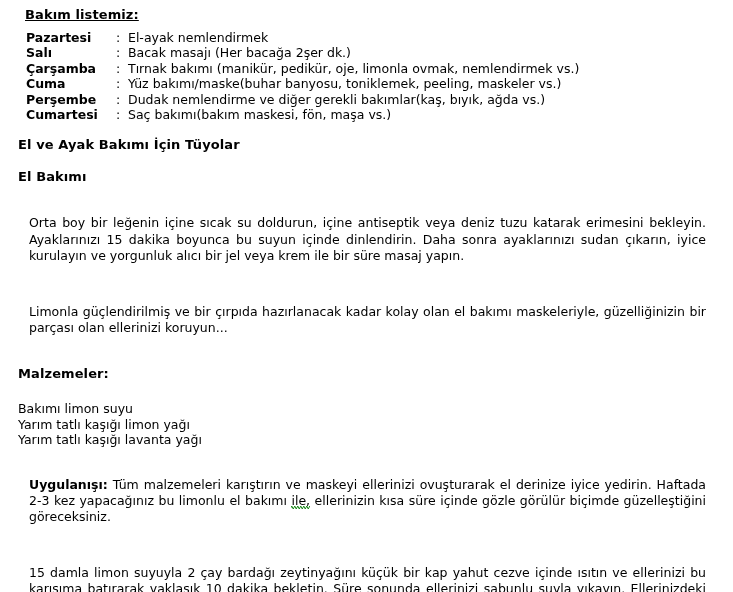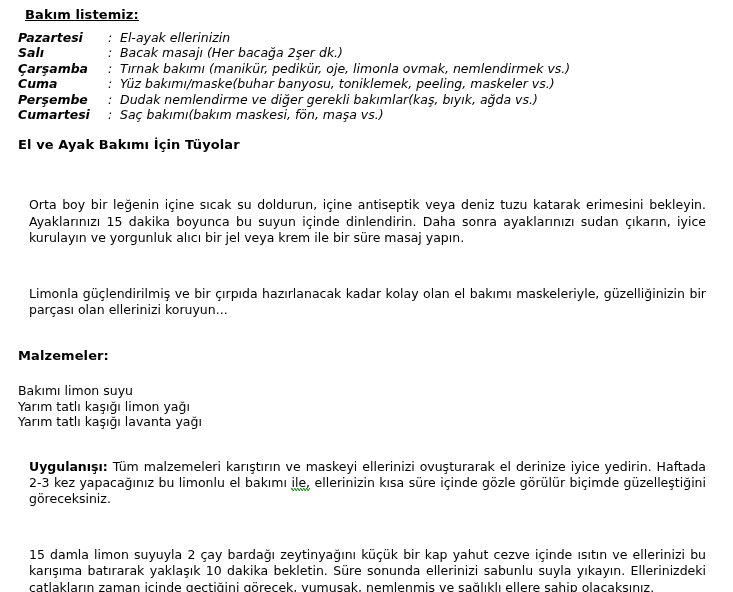--- a/index.html
+++ b/index.html
@@ -37,23 +37,22 @@
     font-size: 13px;
     font-weight: bold;
     line-height: 18px;
     margin: 0;
     letter-spacing: 0.1px;
   }
 
   
   .schedule {
     border-collapse: collapse;
-    margin: 6px 0 0 0;
+    margin: 6px 0 0 8px;
     table-layout: fixed;
-    font-style: italic;
   }
   .schedule td {
     padding: 0;
     vertical-align: top;
     font-size: 12.5px;
     line-height: 15.4px;
     white-space: nowrap;
   }
   .sch-day {
     width: 90px;
@@ -108,21 +107,21 @@
 
 <div class="page">
 
   <div class="doc-title">Bakım listemiz:</div>
 
   <table class="schedule">
     <tbody>
       <tr class="sch-row">
         <td class="sch-day">Pazartesi</td>
         <td class="sch-colon">:</td>
-        <td class="sch-task">El-ayak ellerinizin</td>
+        <td class="sch-task">El-ayak nemlendirmek</td>
       </tr>
       <tr class="sch-row">
         <td class="sch-day">Salı</td>
         <td class="sch-colon">:</td>
         <td class="sch-task">Bacak masajı (Her bacağa 2şer dk.)</td>
       </tr>
       <tr class="sch-row">
         <td class="sch-day">Çarşamba</td>
         <td class="sch-colon">:</td>
         <td class="sch-task">Tırnak bakımı (manikür, pedikür, oje, limonla ovmak, nemlendirmek vs.)</td>
@@ -144,20 +143,21 @@
       </tr>
     </tbody>
   </table>
 
   <div class="gap-md"></div>
 
   <div class="section-heading">El ve Ayak Bakımı İçin Tüyolar</div>
 
   <div class="gap-md"></div>
 
+  <div class="section-heading">El Bakımı</div>
 
   <div class="gap-lg"></div>
 
   <p class="para">Orta boy bir leğenin içine sıcak su doldurun, içine antiseptik veya deniz tuzu katarak erimesini bekleyin. Ayaklarınızı 15 dakika boyunca bu suyun içinde dinlendirin. Daha sonra ayaklarınızı sudan çıkarın, iyice kurulayın ve yorgunluk alıcı bir jel veya krem ile bir süre masaj yapın.</p>
 
   <div class="gap-lg"></div>
 
   <p class="para">Limonla güçlendirilmiş ve bir çırpıda hazırlanacak kadar kolay olan el bakımı maskeleriyle, güzelliğinizin bir parçası olan ellerinizi koruyun...</p>
 
   <div class="gap-lg"></div>

